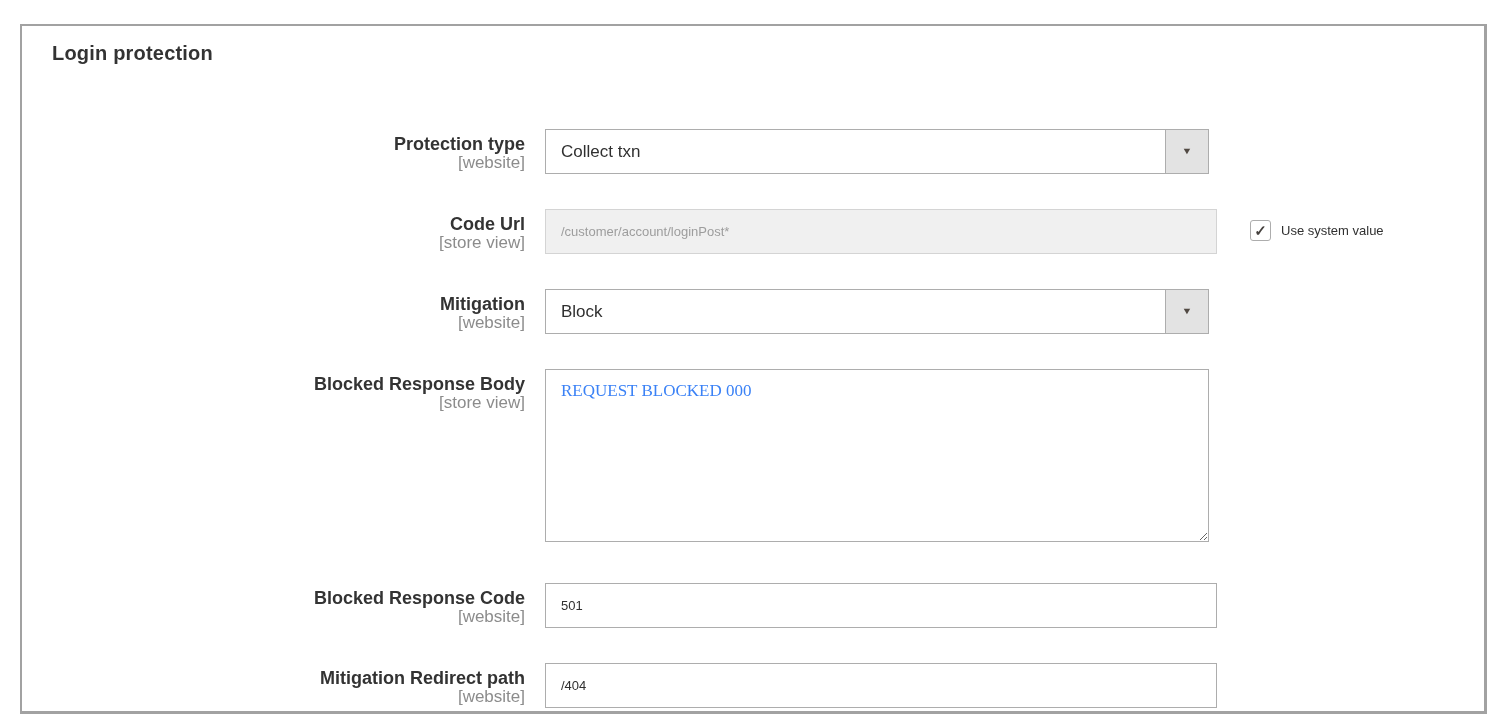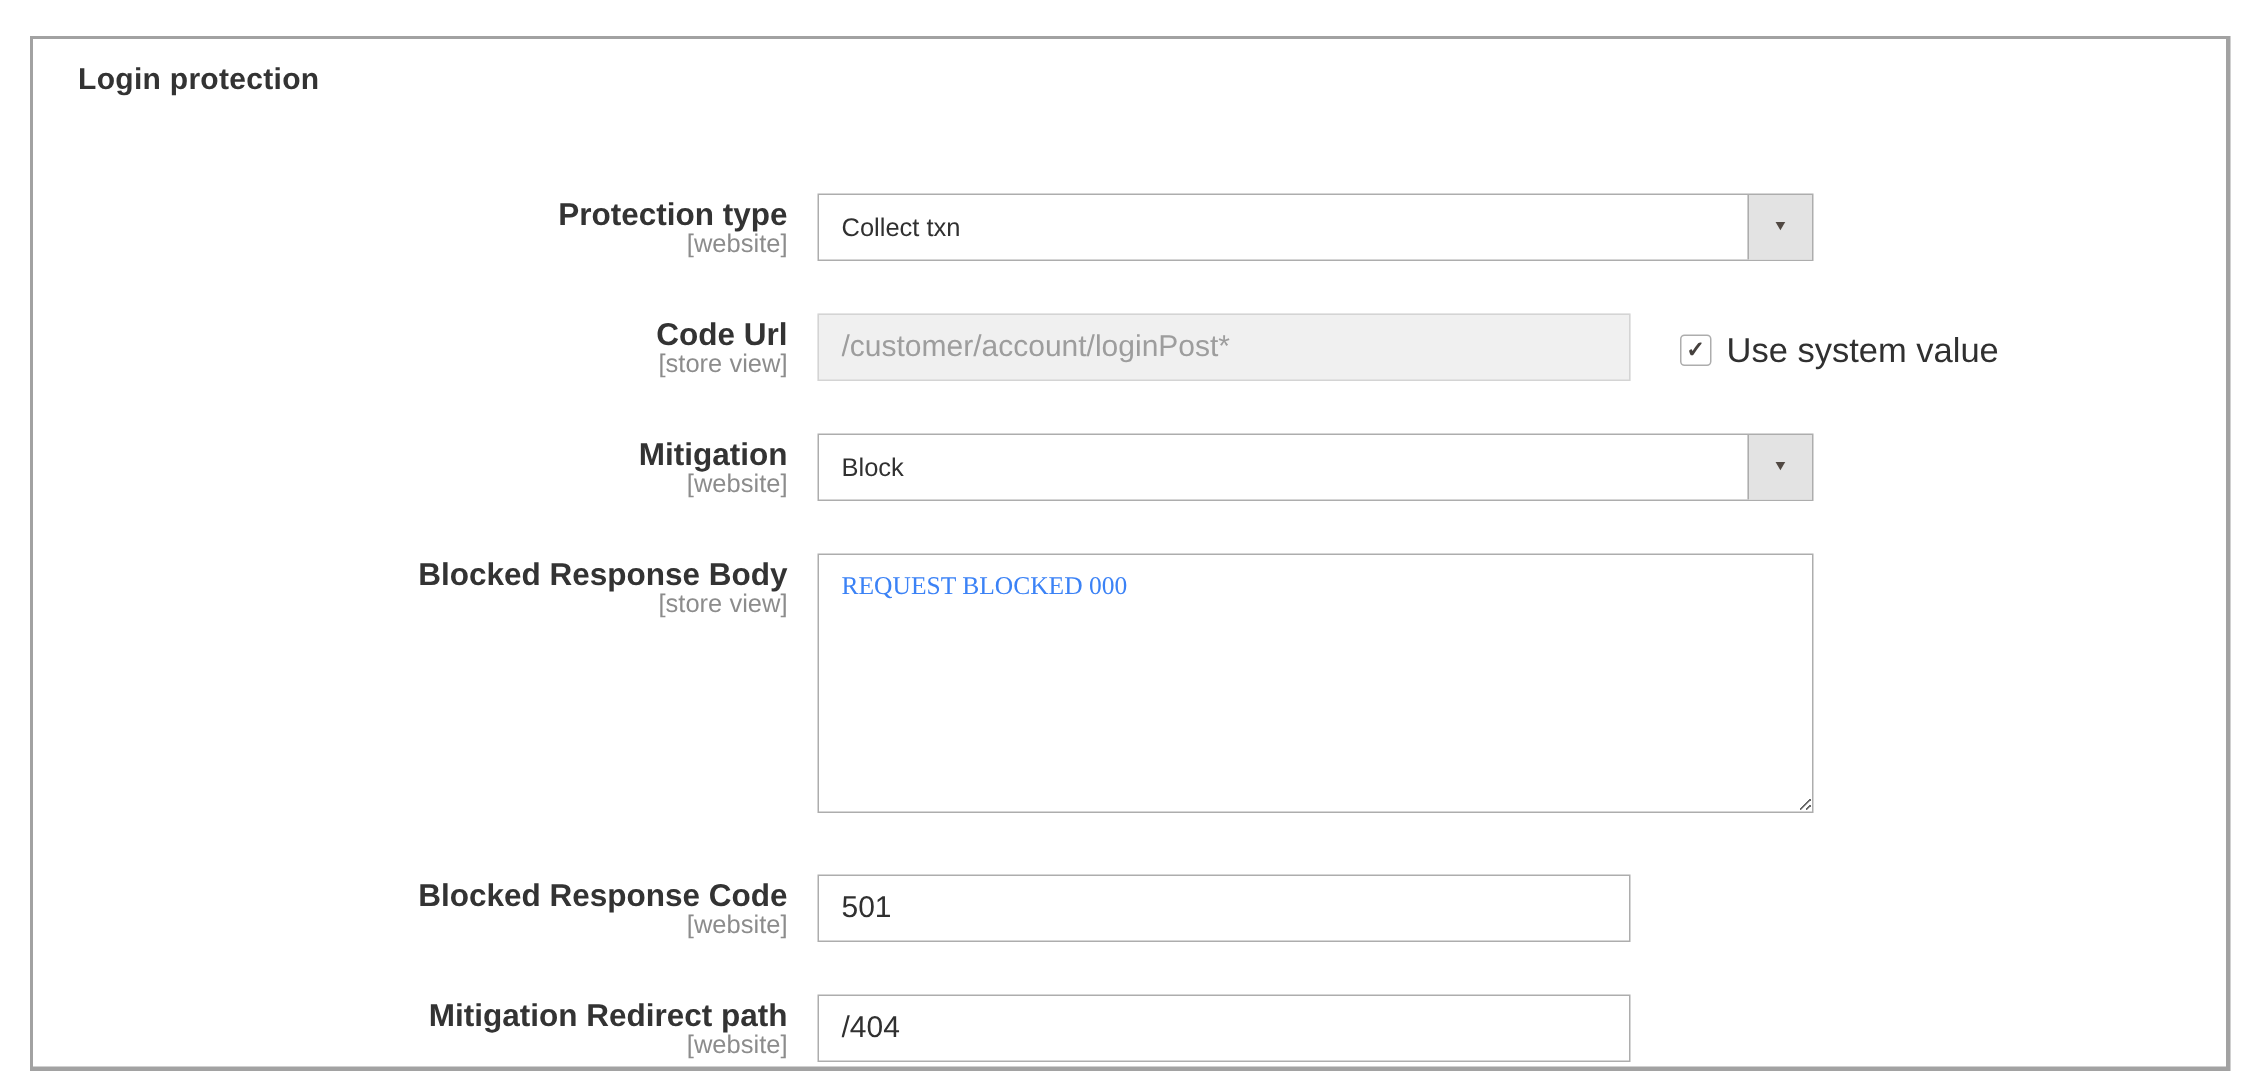--- a/index.html
+++ b/index.html
@@ -11,26 +11,26 @@
     border-right-width:3px; border-bottom-width:3px;
   }
   .panel-title {
     margin:16px 0 0 30px; font-size:20px; font-weight:bold;
     color:#333333; letter-spacing:.2px;
   }
   .form { margin-top:64px; }
   .row { display:flex; align-items:flex-start; margin-bottom:35px; }
   .row.tall { margin-bottom:41px; }
   .label-col { width:523px; text-align:right; padding:5px 20px 0 0; flex:0 0 auto; }
-  .label { display:block; font-size:21px; font-weight:bold; color:#333333; line-height:20px; }
+  .label { display:block; font-size:18px; font-weight:bold; color:#333333; line-height:20px; }
   .scope { display:block; font-size:17px; color:#8c8c8c; line-height:17px; }
   .control-col { display:flex; align-items:flex-start; }
   .txt {
-    width:542px; height:45px; border:1px solid #adadad; background:#fff;
-    font-family:"Liberation Sans", sans-serif; font-size:20px; color:#303030;
+    width:672px; height:45px; border:1px solid #adadad; background:#fff;
+    font-family:"Liberation Sans", sans-serif; font-size:13px; color:#303030;
     padding:0 15px; outline:none;
   }
   .txt:disabled {
     background:#f0f0f0; color:#9d9d9d; border-color:#d4d4d4;
     -webkit-text-fill-color:#9d9d9d;
   }
   .sel {
     width:664px; height:45px; border:1px solid #adadad; background:#fff;
     display:flex; align-items:stretch; cursor:pointer; user-select:none;
   }
@@ -45,21 +45,21 @@
     width:664px; height:173px; border:1px solid #adadad; background:#fff;
     font-family:Liberation Serif, serif; font-size:17px; color:#3b82f6;
     padding:10px 15px; resize:both; outline:none; line-height:1.3;
   }
   .sysval { display:flex; align-items:center; margin-left:33px; padding-top:11px; cursor:pointer; }
   .cb {
     width:21px; height:21px; border:1px solid #adadad; border-radius:3px; background:#fff;
     display:flex; align-items:center; justify-content:center;
     font-size:15px; font-weight:bold; color:#45403d; line-height:1;
   }
-  .cb-label { margin-left:10px; font-size:23px; color:#303030; }
+  .cb-label { margin-left:10px; font-size:13px; color:#303030; }
 </style>
 </head>
 <body>
 
 <div class="panel">
   <h1 class="panel-title">Login protection</h1>
 
   <div class="form">
 
     <div class="row">

